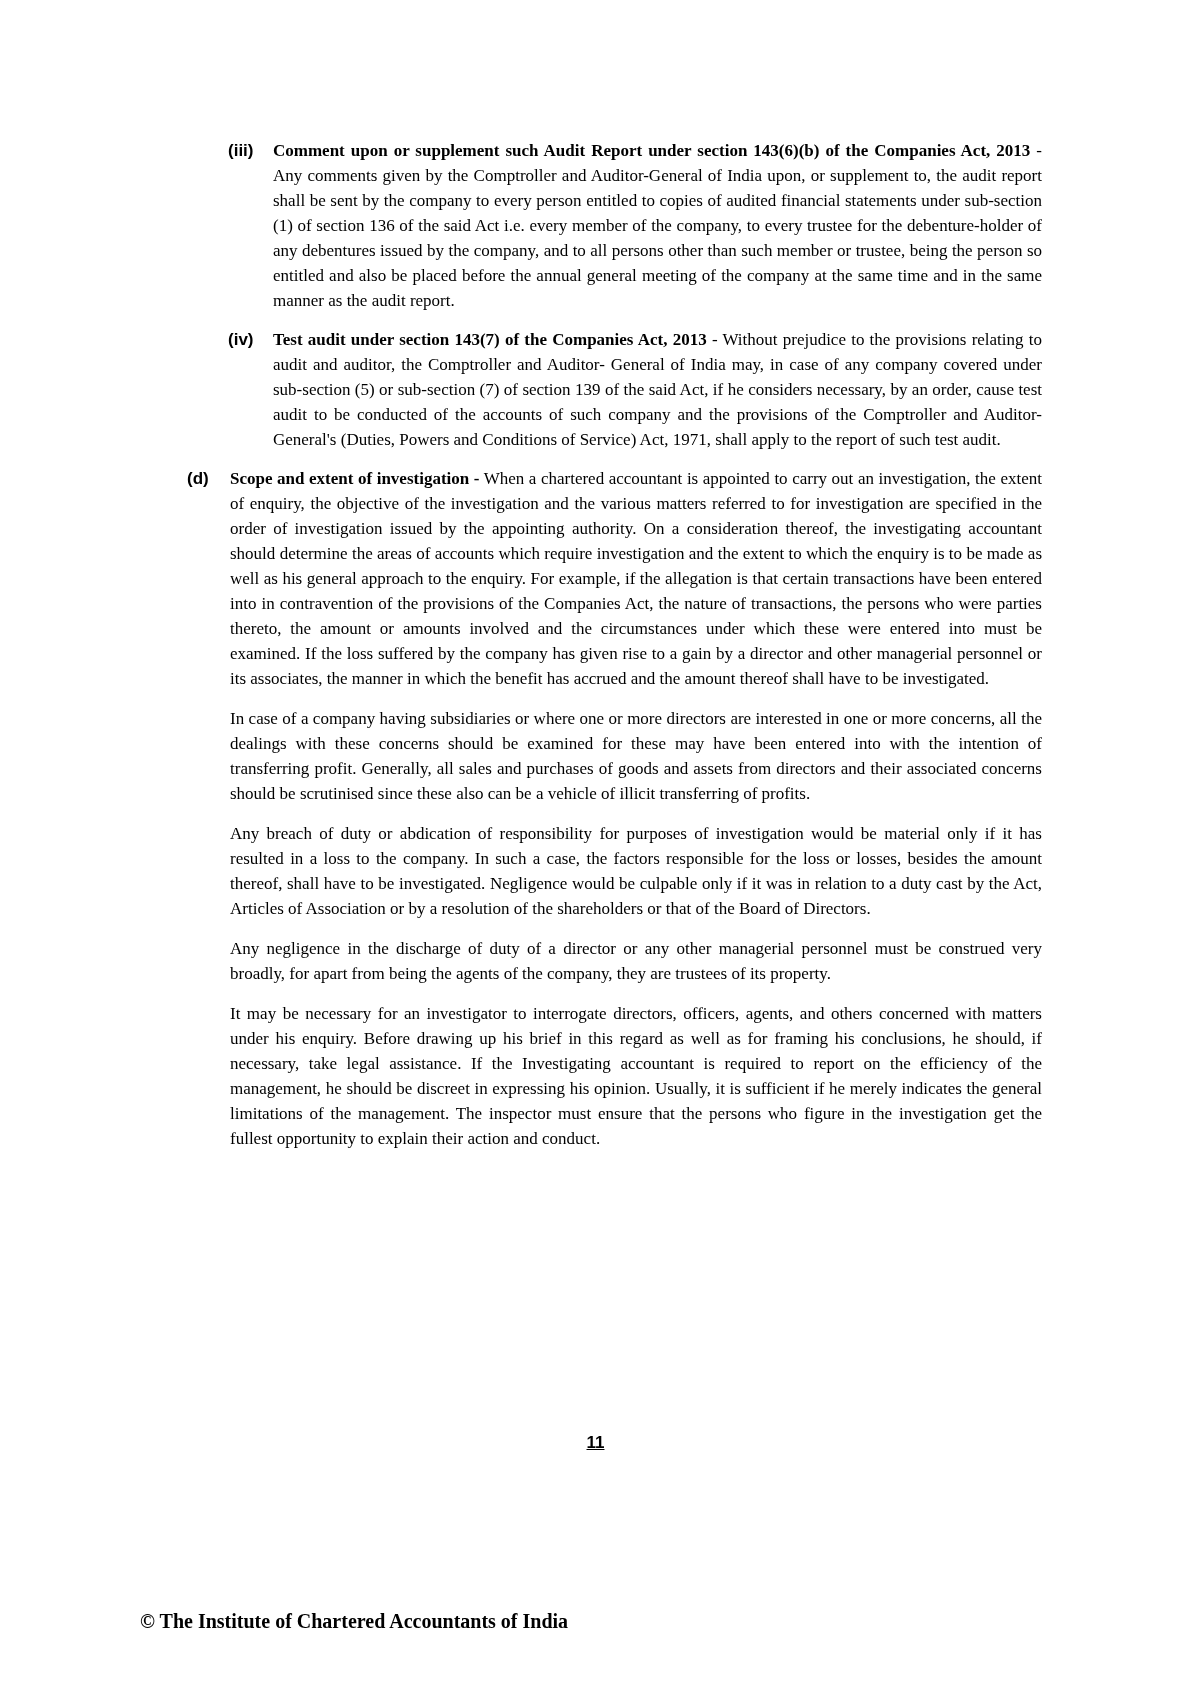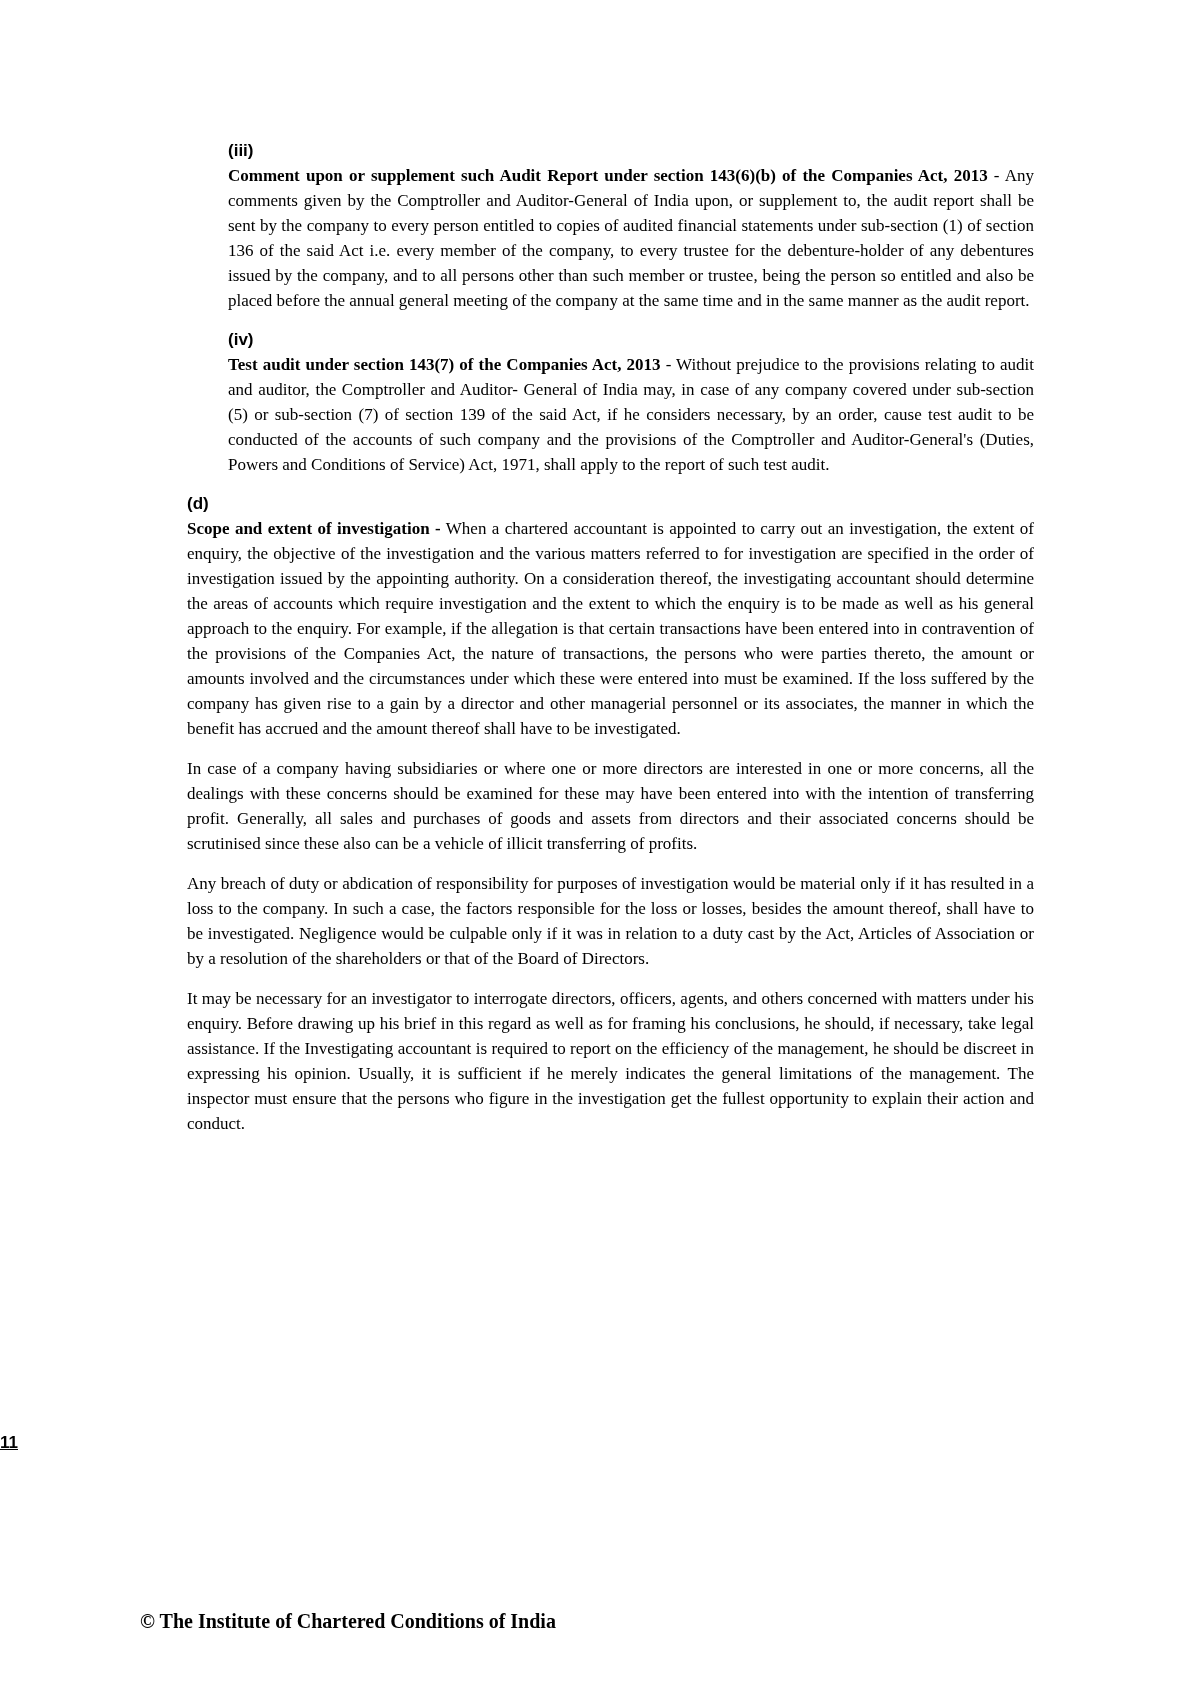--- a/index.html
+++ b/index.html
@@ -17,22 +17,21 @@
   }
   .content {
     position: absolute;
     left: 187px;
     top: 138px;
     width: 855px;
   }
   .li {
     display: flex;
     align-items: flex-start;
-    margin: 0 8px 14px 0;
-    flex-direction: column;
+    margin: 0 0 14px 0;
   }
   .li.level2 { margin-left: 41px; }
   .li .marker {
     flex: 0 0 auto;
     font-weight: bold;
     white-space: nowrap;
   }
   .li.level2 .marker { width: 45px; }
   .li.level1 .marker { width: 43px; }
   .li .body {
@@ -44,20 +43,21 @@
     margin: 0 0 15px 0;
     text-align: justify;
   }
   .body p:last-child { margin-bottom: 0; }
   b.lead { font-weight: bold; }
   .pageno {
     position: absolute;
     top: 1430px;
     left: 0;
     width: 100%;
+    text-align: center;
     font-weight: bold;
     font-size: 17px;
     text-decoration: underline;
   }
   .footer {
     position: absolute;
     left: 140px;
     top: 1608px;
     font-family: "Liberation Serif", serif;
     font-weight: bold;
@@ -84,22 +84,23 @@
         <p><b class="lead">Test audit under section 143(7) of the Companies Act, 2013</b> <span>- Without prejudice to the provisions relating to audit and auditor, the Comptroller and Auditor- General of India may, in case of any company covered under sub-section (5) or sub-section (7) of section 139 of the said Act, if he considers necessary, by an order, cause test audit to be conducted of the accounts of such company and the provisions of the Comptroller and Auditor-General's (Duties, Powers and Conditions of Service) Act, 1971, shall apply to the report of such test audit.</span></p>
       </div>
     </div>
 
     <div class="li level1">
       <div class="marker">(d)</div>
       <div class="body">
         <p><b class="lead">Scope and extent of investigation -</b> <span>When a chartered accountant is appointed to carry out an investigation, the extent of enquiry, the objective of the investigation and the various matters referred to for investigation are specified in the order of investigation issued by the appointing authority. On a consideration thereof, the investigating accountant should determine the areas of accounts which require investigation and the extent to which the enquiry is to be made as well as his general approach to the enquiry. For example, if the allegation is that certain transactions have been entered into in contravention of the provisions of the Companies Act, the nature of transactions, the persons who were parties thereto, the amount or amounts involved and the circumstances under which these were entered into must be examined. If the loss suffered by the company has given rise to a gain by a director and other managerial personnel or its associates, the manner in which the benefit has accrued and the amount thereof shall have to be investigated.</span></p>
         <p>In case of a company having subsidiaries or where one or more directors are interested in one or more concerns, all the dealings with these concerns should be examined for these may have been entered into with the intention of transferring profit. Generally, all sales and purchases of goods and assets from directors and their associated concerns should be scrutinised since these also can be a vehicle of illicit transferring of profits.</p>
         <p>Any breach of duty or abdication of responsibility for purposes of investigation would be material only if it has resulted in a loss to the company. In such a case, the factors responsible for the loss or losses, besides the amount thereof, shall have to be investigated. Negligence would be culpable only if it was in relation to a duty cast by the Act, Articles of Association or by a resolution of the shareholders or that of the Board of Directors.</p>
+        <p>Any negligence in the discharge of duty of a director or any other managerial personnel must be construed very broadly, for apart from being the agents of the company, they are trustees of its property.</p>
         <p>It may be necessary for an investigator to interrogate directors, officers, agents, and others concerned with matters under his enquiry. Before drawing up his brief in this regard as well as for framing his conclusions, he should, if necessary, take legal assistance. If the Investigating accountant is required to report on the efficiency of the management, he should be discreet in expressing his opinion. Usually, it is sufficient if he merely indicates the general limitations of the management. The inspector must ensure that the persons who figure in the investigation get the fullest opportunity to explain their action and conduct.</p>
       </div>
     </div>
 
   </div>
 
   <div class="pageno">11</div>
 
-  <div class="footer">© The Institute of Chartered Conditions of India</div>
+  <div class="footer">© The Institute of Chartered Accountants of India</div>
 </div>
 
 </body></html>

